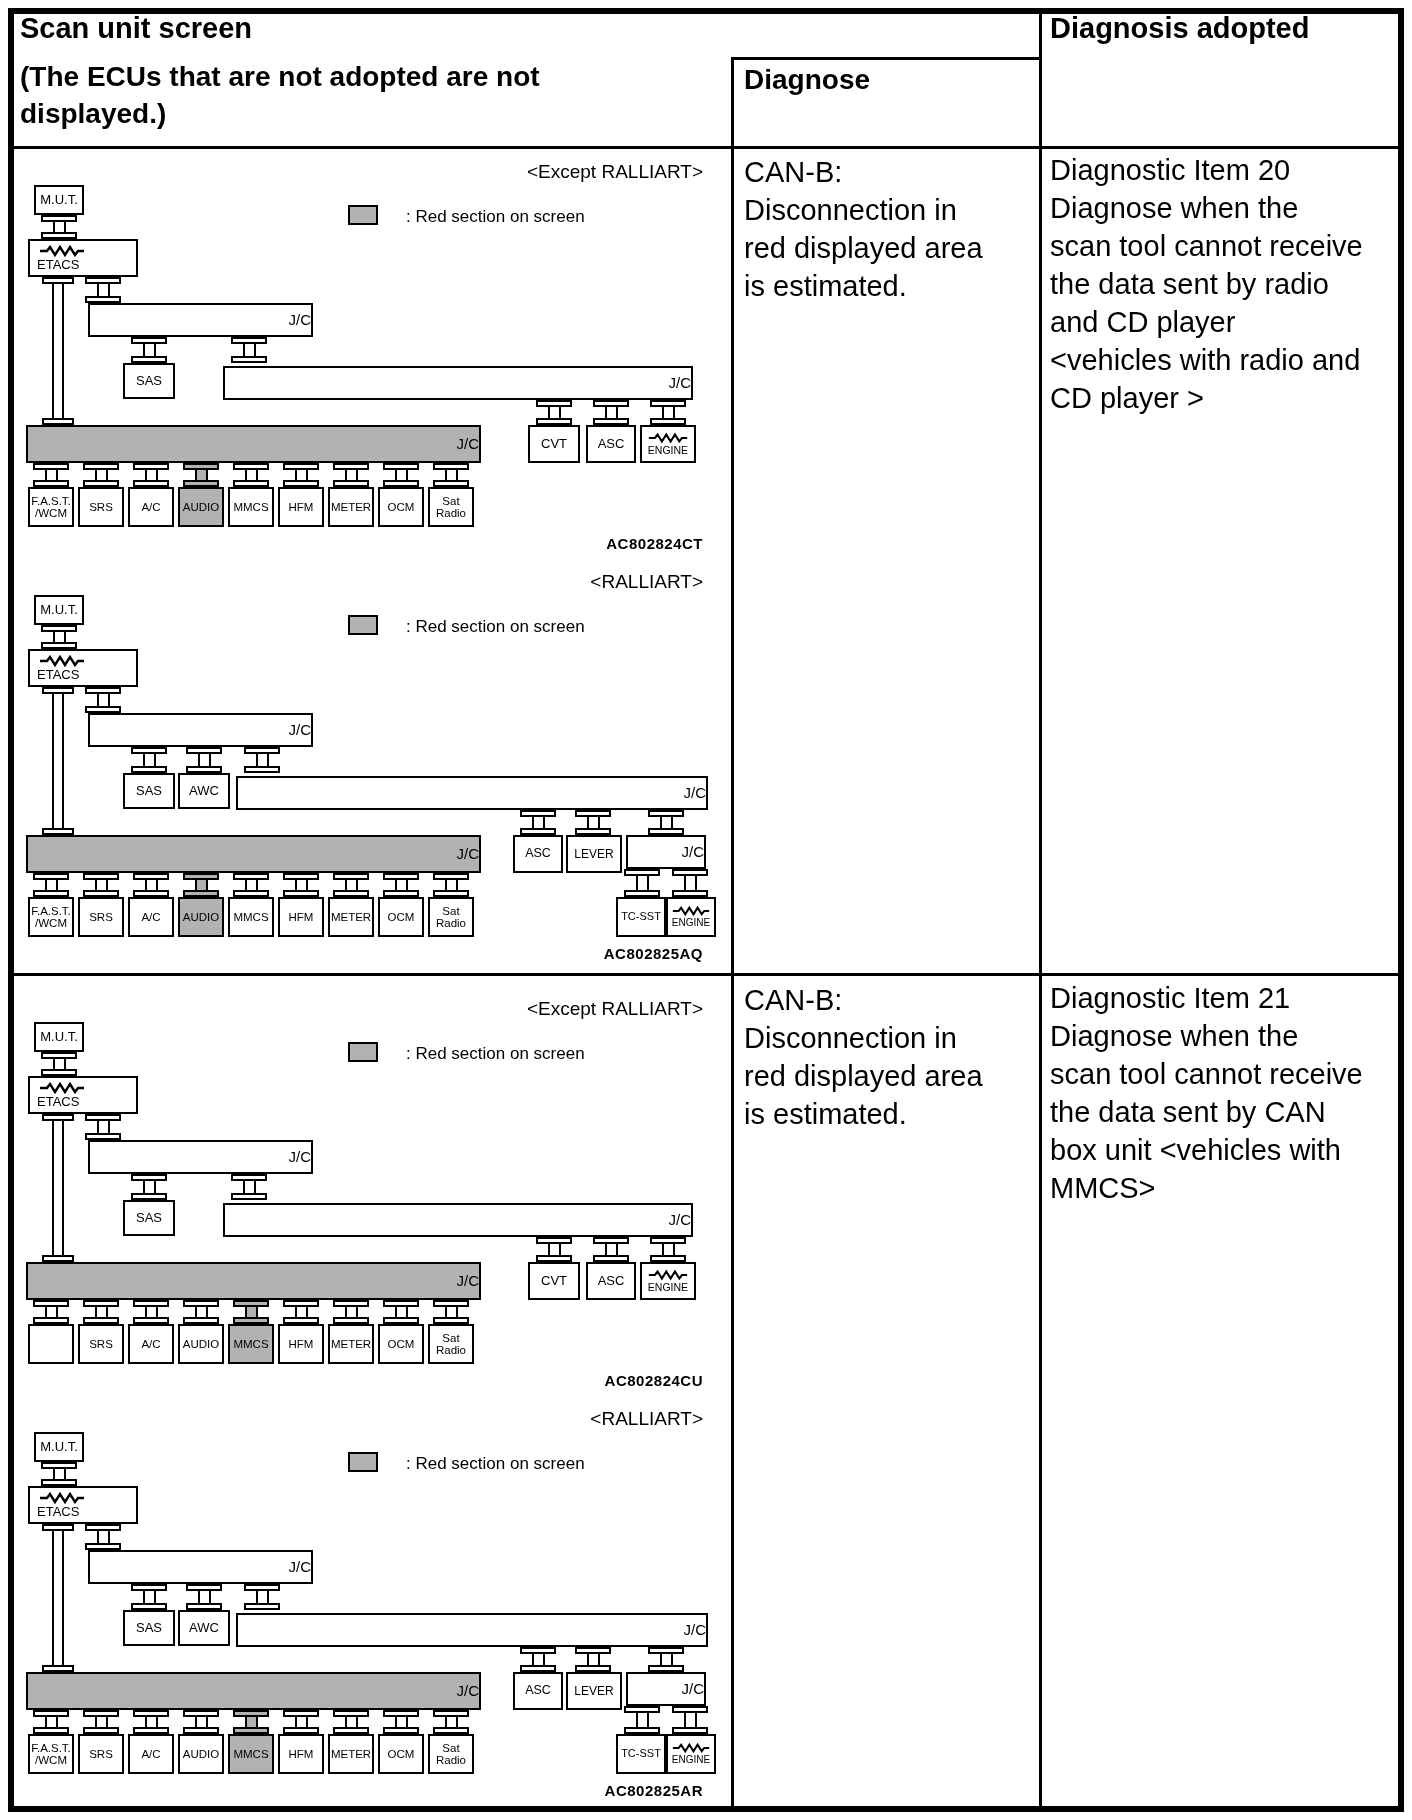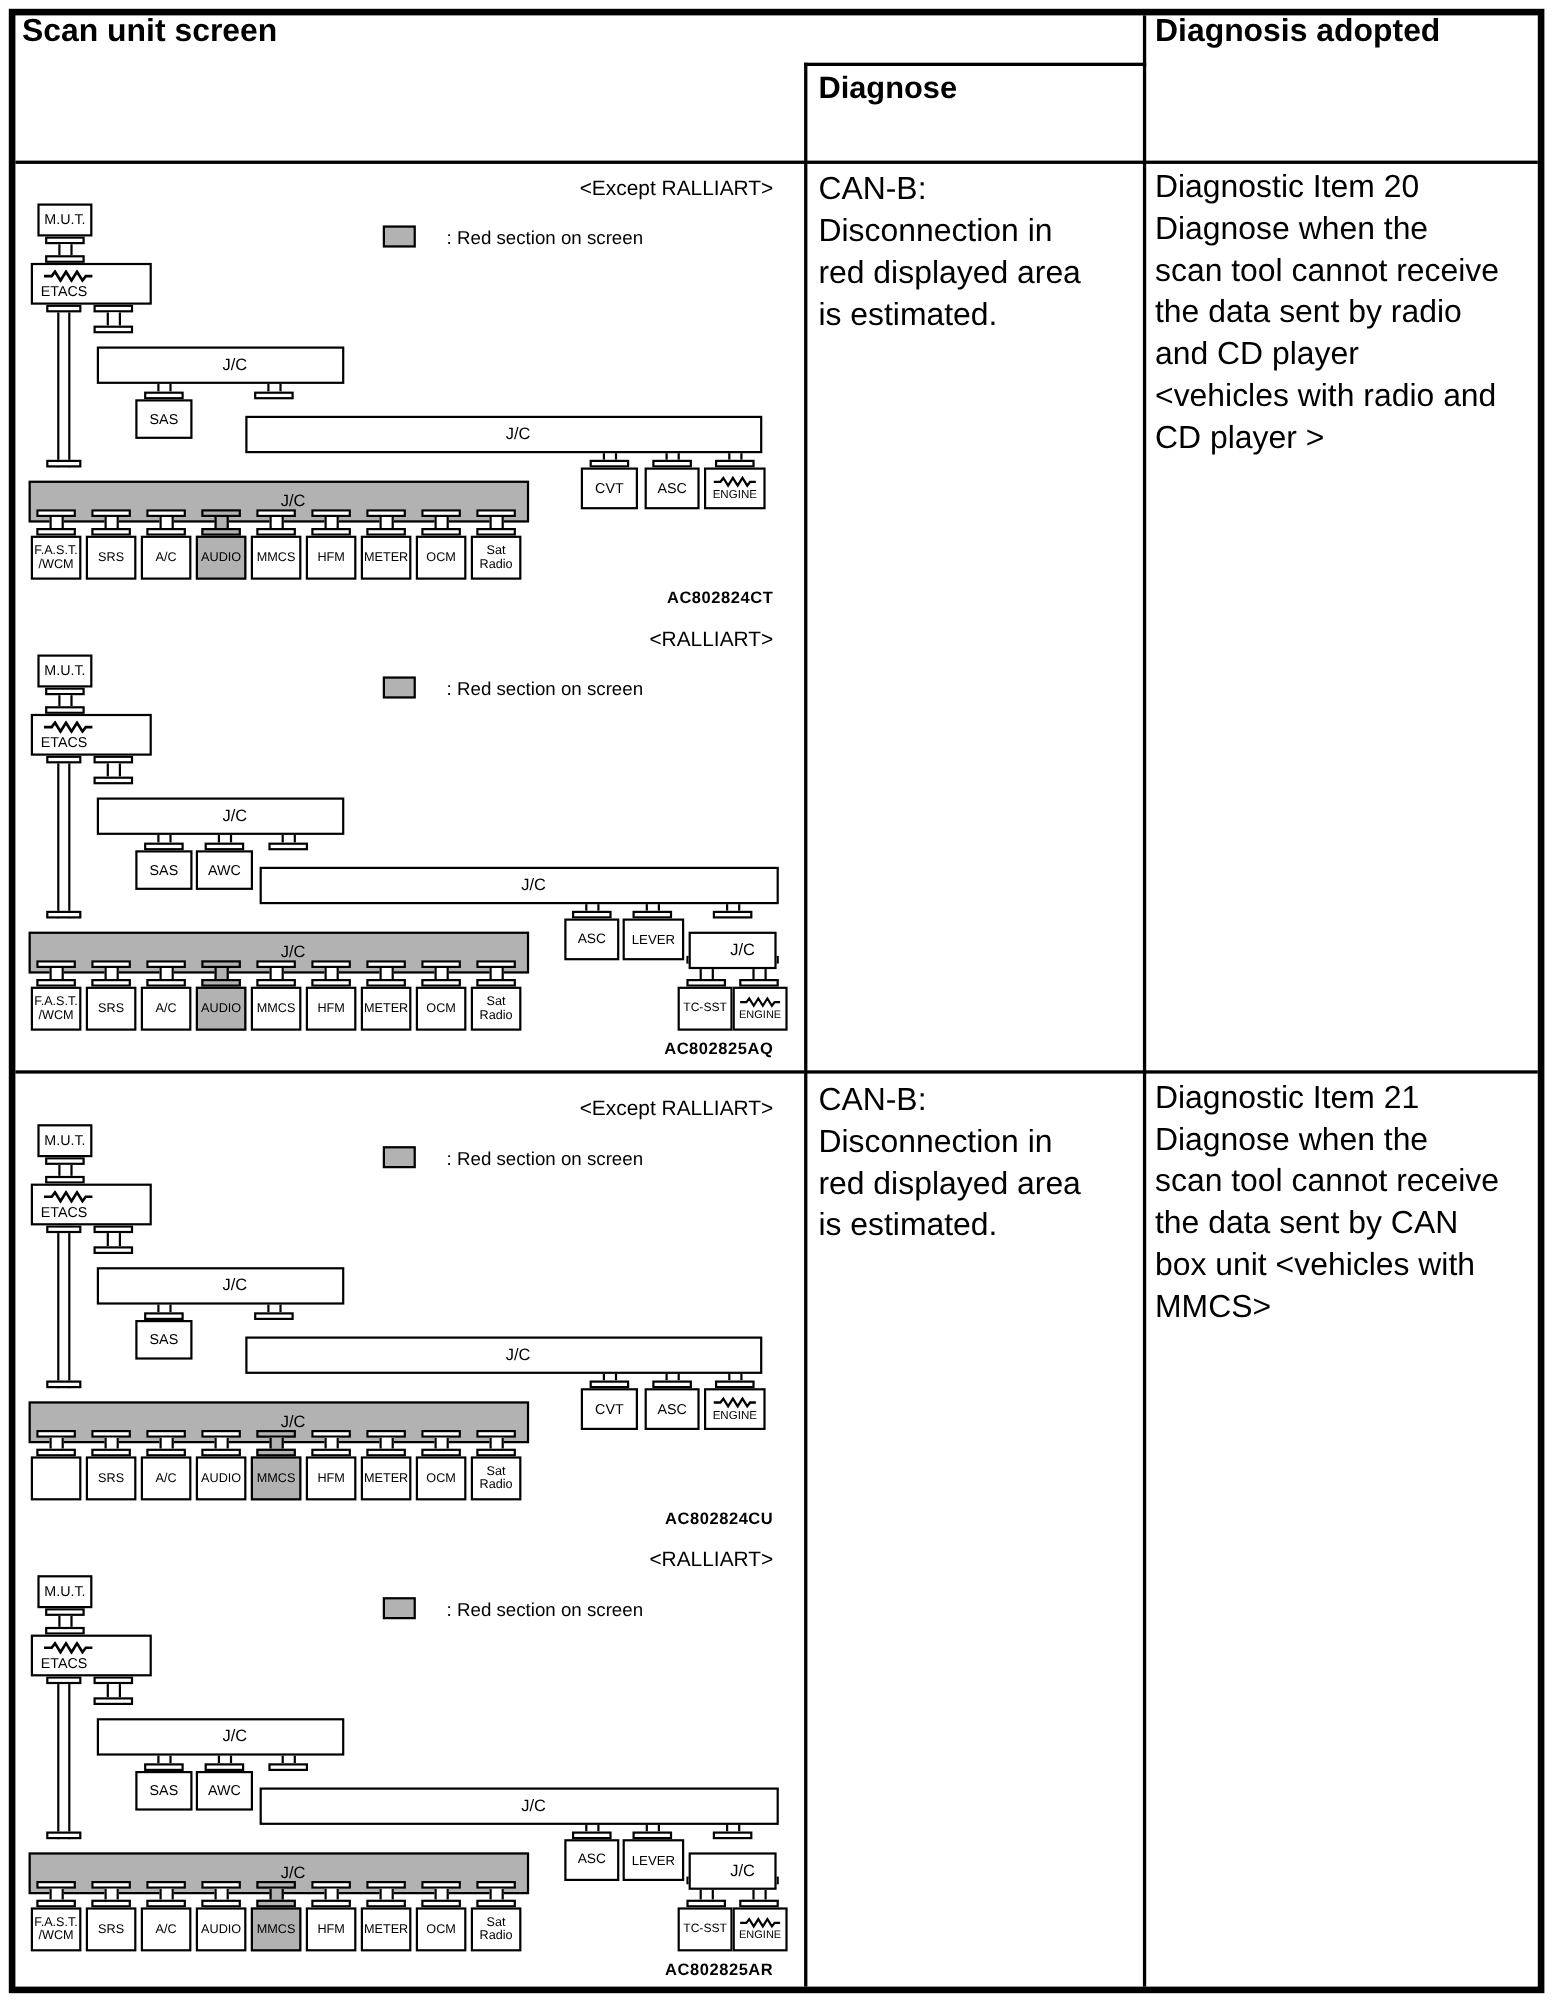--- a/index.html
+++ b/index.html
@@ -16,21 +16,21 @@
   .drow{position:absolute;left:8px;width:725px;}
   .diagram{position:absolute;left:0;width:596px;height:404px;}
   .dtitle{position:absolute;font-size:19px;text-align:right;width:300px;white-space:nowrap;}
   .dlegend-swatch{position:absolute;width:30px;height:20px;background:var(--gray);border:2px solid #000;box-sizing:border-box;}
   .dlegend-text{position:absolute;font-size:17px;white-space:nowrap;margin-left:20px;}
   .dcode{position:absolute;font-size:15px;font-weight:bold;text-align:right;width:220px;letter-spacing:.5px;white-space:nowrap;}
   .dbox{position:absolute;background:#fff;border:2.5px solid #000;box-sizing:border-box;
         display:flex;align-items:center;justify-content:center;text-align:center;
         line-height:1.06;white-space:pre-line;}
   .dbox.gray{background:var(--gray);}
-  .dbox.jc{justify-content:center;padding-left:26px;text-align:left;margin-top:12px;}
+  .dbox.jc{justify-content:flex-end;padding-left:26px;text-align:left;}
   .dbox.rescol{flex-direction:column;justify-content:center;gap:1px;}
   .dbox.leftcol{flex-direction:column;align-items:flex-start;justify-content:space-between;
                 padding:4px 0 3px 7px;}
   .conn{position:absolute;display:flex;flex-direction:column;align-items:center;}
   .conn .fl{width:100%;height:7px;background:#fff;border:2px solid #000;box-sizing:border-box;}
   .conn .st{width:13px;flex:1;background:#fff;border-left:2.5px solid #000;border-right:2.5px solid #000;box-sizing:border-box;}
   .conn.red .fl,.conn.red .st{background:var(--gray);}
   .vstem{position:absolute;width:12px;background:#fff;border-left:2.5px solid #000;border-right:2.5px solid #000;box-sizing:border-box;}
   .vfl{position:absolute;width:32px;height:7px;background:#fff;border:2px solid #000;box-sizing:border-box;}
 </style>
@@ -40,20 +40,22 @@
 <div class="page">
   <div class="outer"></div>
 
   <div class="line" style="left:731px;top:57px;width:3px;height:1749px;"></div>
   <div class="line" style="left:1039px;top:14px;width:3px;height:1792px;"></div>
   <div class="line" style="left:731px;top:57px;width:311px;height:3px;"></div>
   <div class="line" style="left:14px;top:146px;width:1384px;height:3px;"></div>
   <div class="line" style="left:14px;top:973px;width:1384px;height:3px;"></div>
 
   <div class="hdr h-title">Scan unit screen</div>
+  <div class="hdr h-sub">(The ECUs that are not adopted are not
+displayed.)</div>
   <div class="hdr h-comment">Diagnose</div>
   <div class="hdr h-diag">Diagnosis adopted</div>
 
   <div class="cellText" style="left:744px;top:153px;width:290px;">CAN-B:
 Disconnection in
 red displayed area
 is estimated.</div>
   <div class="cellText" style="left:1050px;top:151px;width:350px;">Diagnostic Item 20
 Diagnose when the
 scan tool cannot receive

